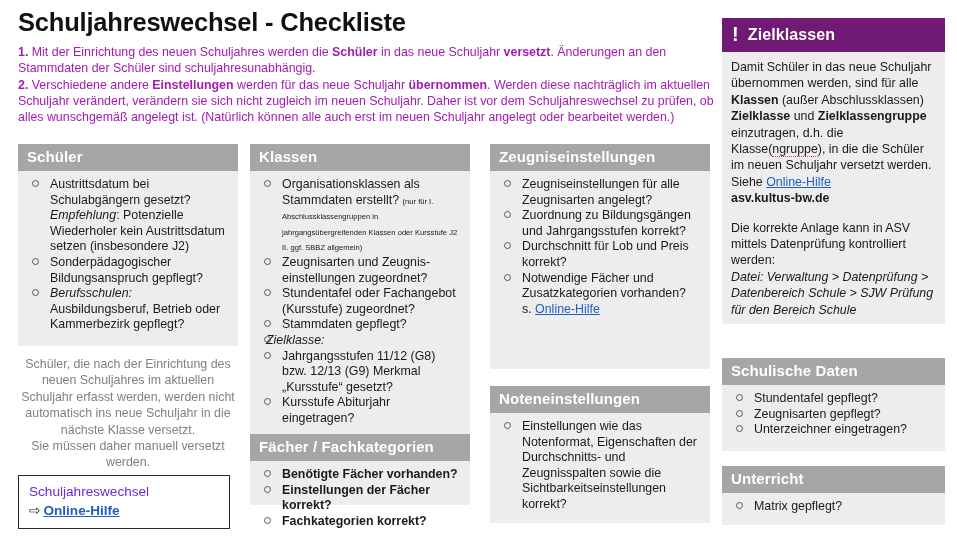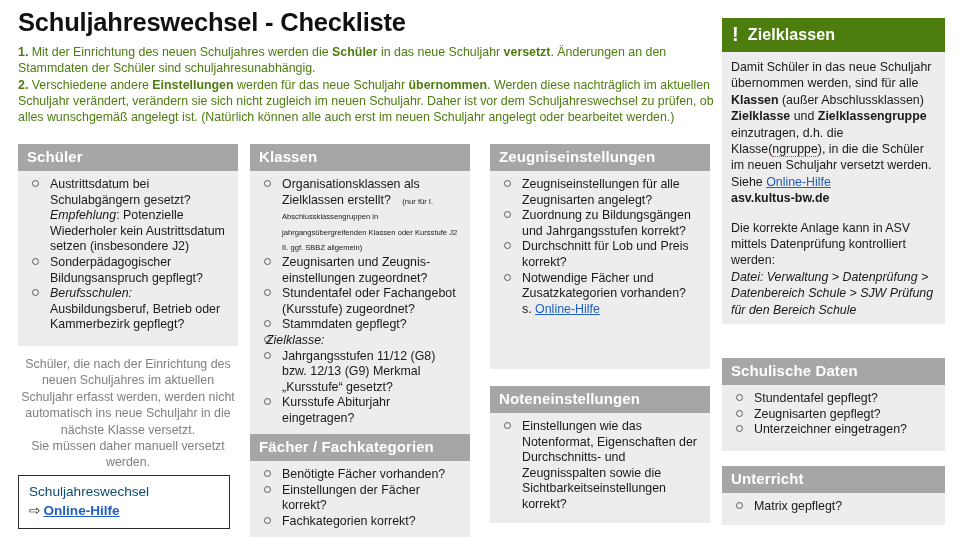--- a/index.html
+++ b/index.html
@@ -11,21 +11,21 @@
   }
   .page{position:relative;width:957px;height:538px;border-radius:32px;}
 
   
   .title{
     position:absolute;left:18px;top:8px;width:700px;
     font-size:25.5px;font-weight:bold;letter-spacing:-0.2px;color:#111;
   }
   .intro{
     position:absolute;left:18px;top:44px;width:700px;
-    font-size:12.4px;line-height:16.3px;color:#4d7c0f;
+    font-size:12.4px;line-height:16.3px;color:#a21caf;
   }
   .intro p{margin:0;}
   .intro b{font-weight:bold;}
 
   
   .card{position:absolute;}
   .card-head{
     background:#a6a6a6;color:#ffffff;
     font-size:15px;font-weight:bold;
     padding:4px 9px 5px 9px;
@@ -44,60 +44,60 @@
     line-height:15.6px;
     margin-bottom:0px;
     color:#1a1a1a;
   }
   ul.chk > li .bullet{
     position:absolute;left:6px;top:3px;
     width:5px;height:5px;border:1px solid #5a5a5a;border-radius:50%;
     background:transparent;
   }
   .ital{font-style:italic;}
-  .tiny{font-size:7.6px;line-height:9.4px;font-weight:normal;letter-spacing:0;margin-left:8px;}
+  .tiny{font-size:7.6px;line-height:9.4px;font-weight:normal;letter-spacing:0;}
   .lnk{color:#1f5fbf;text-decoration:underline;}
   .subhead{
     font-size:12.4px;line-height:15.6px;font-style:italic;
     padding-left:8px;color:#1a1a1a;
   }
 
   
   #card-schueler{left:18px;top:144px;width:220px;}
   #card-schueler .card-body{height:175px;box-sizing:border-box;}
   .note-grey{
     position:absolute;left:18px;top:356px;width:220px;
     font-size:12.4px;line-height:16.4px;color:#808080;
   }
   .hilfe-box{
     position:absolute;left:18px;top:475px;width:212px;
     border:1.4px solid #2b2b2b;background:#ffffff;
     padding:7px 10px 8px 10px;box-sizing:border-box;
   }
-  .hilfe-box .l1{font-size:13.6px;line-height:18px;color:#0c4a6e;}
+  .hilfe-box .l1{font-size:13.6px;line-height:18px;color:#6d28d9;}
   .hilfe-box .l2{font-size:13.6px;line-height:19px;}
   .hilfe-box .l2 a{color:#1f5fbf;text-decoration:underline;font-weight:bold;}
   .arrow{font-size:13.6px;color:#111;padding-right:3px;}
 
   
   #card-klassen{left:250px;top:144px;width:220px;}
   #card-klassen .card-body{height:286px;box-sizing:border-box;}
   #card-faecher{left:250px;top:434px;width:220px;}
-  #card-faecher .card-body{height:76px;box-sizing:border-box;}
+  #card-faecher .card-body{height:44px;box-sizing:border-box;font-weight:bold;}
 
   
   #card-zeugnis{left:490px;top:144px;width:220px;}
   #card-zeugnis .card-body{height:198px;box-sizing:border-box;}
   #card-noten{left:490px;top:386px;width:220px;}
   #card-noten .card-body{height:110px;box-sizing:border-box;}
 
   
   #card-ziel{left:722px;top:18px;width:223px;}
   #card-ziel .card-head{
-    background:#4d7c0f;color:#ffffff;font-size:16px;
+    background:#701a75;color:#ffffff;font-size:16px;
     padding:7px 10px 8px 10px;
   }
   #card-ziel .card-head .excl{
     font-size:20px;font-weight:bold;padding-right:9px;vertical-align:-1px;
   }
   #card-ziel .card-body{
     background:#ededed;height:272px;box-sizing:border-box;
     padding:7px 9px 8px 9px;
     font-size:12.4px;line-height:16.4px;
   }
@@ -151,21 +151,21 @@
     <div class="l1">Schuljahreswechsel</div>
     <div class="l2"><span class="arrow">⇨</span><a href="#">Online-Hilfe</a></div>
   </div>
 
   <div class="card" id="card-klassen">
     <div class="card-head">Klassen</div>
     <div class="card-body">
       <ul class="chk">
         <li>
           <span class="bullet"></span>
-          <span>Organisationsklassen als Zielklassen erstellt?</span>
+          <span>Organisationsklassen als Stammdaten erstellt?</span>
           <span class="tiny">(nur für I. Abschlussklassengruppen in jahrgangsübergreifenden Klassen oder Kursstufe J2 II. ggf. SBBZ allgemein)</span>
         </li>
         <li>
           <span class="bullet"></span>
           <span>Zeugnisarten und Zeugnis-einstellungen zugeordnet?</span>
         </li>
         <li>
           <span class="bullet"></span>
           <span>Stundentafel oder Fachangebot (Kursstufe) zugeordnet?</span>
         </li>

